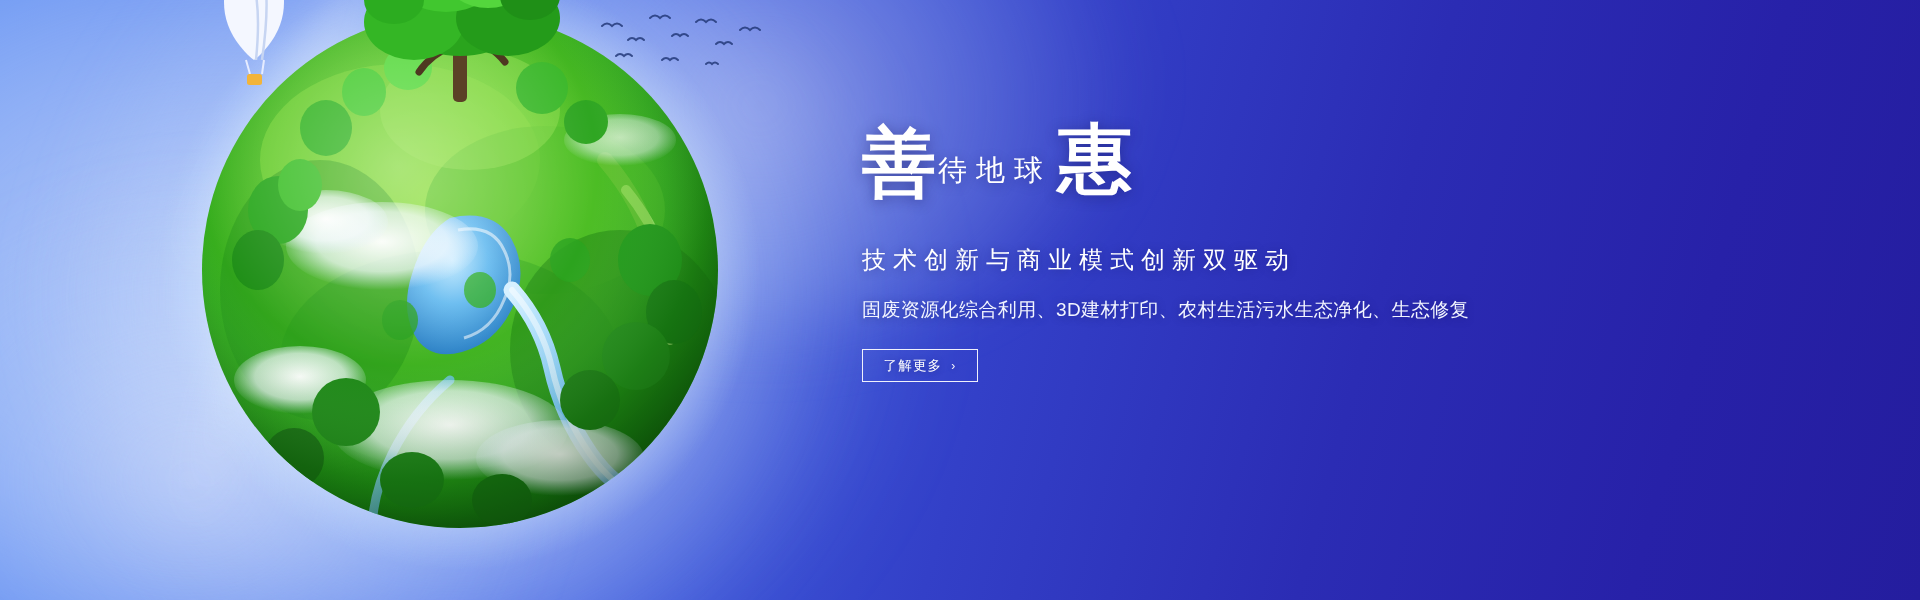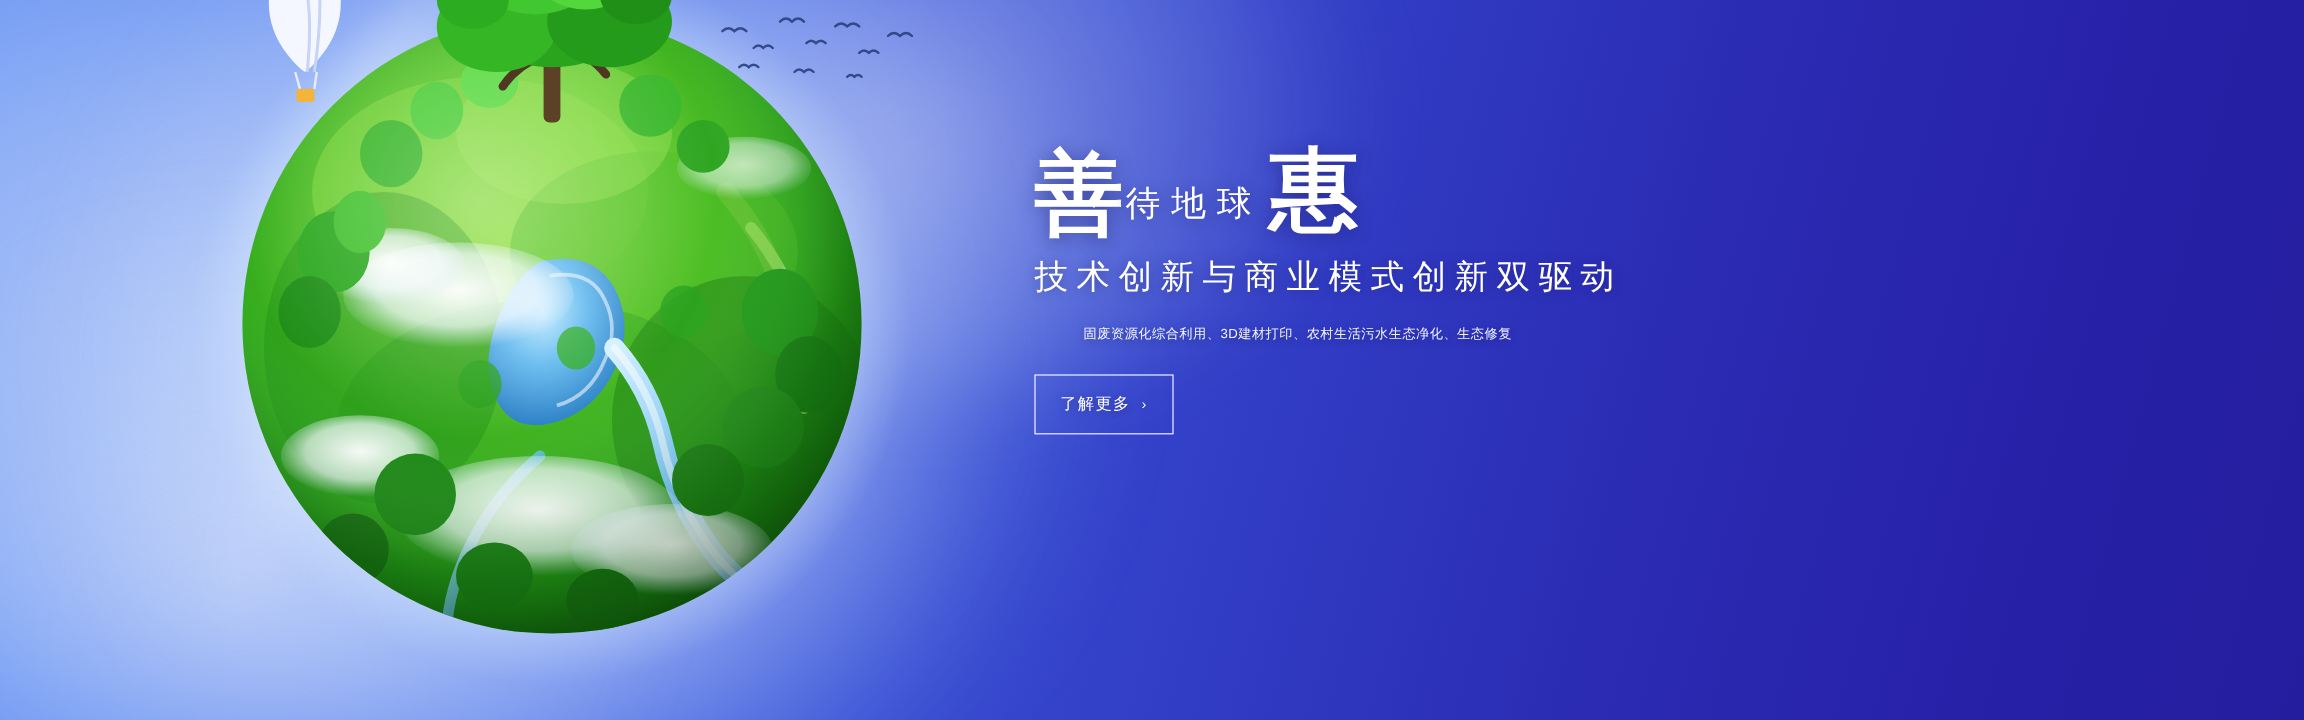--- a/index.html
+++ b/index.html
@@ -34,27 +34,27 @@
   .headline{position:relative;height:92px;white-space:nowrap;}
   .hl-big{font-family:"Liberation Serif","DejaVu Serif",serif;font-size:74px;line-height:1;
     font-weight:700;letter-spacing:2px;text-shadow:0 2px 14px rgba(20,20,90,.45);}
   .hl-small{font-family:"Liberation Serif","DejaVu Serif",serif;font-size:29px;line-height:1;
     font-weight:400;letter-spacing:9px;text-shadow:0 2px 12px rgba(20,20,90,.4);}
   .hl-a{position:absolute;left:0;top:6px;}
   .hl-b{position:absolute;left:76px;top:36px;}
   .hl-c{position:absolute;left:196px;top:2px;}
   .hl-d{position:absolute;left:288px;top:36px;}
 
-  .subtitle{margin-top:0;font-size:28px;letter-spacing:7px;font-weight:400;
+  .subtitle{margin-top:32px;font-size:24px;letter-spacing:7px;font-weight:400;
     text-shadow:0 1px 10px rgba(20,20,90,.4);white-space:nowrap;}
-  .desc{margin-top:21px;font-size:11px;letter-spacing:.4px;color:#f2f5ff;
-    text-shadow:0 1px 8px rgba(20,20,90,.4);white-space:nowrap;margin-left:41px;}
+  .desc{margin-top:21px;font-size:19px;letter-spacing:.4px;color:#f2f5ff;
+    text-shadow:0 1px 8px rgba(20,20,90,.4);white-space:nowrap;}
 
   .cta{margin-top:26px;display:inline-flex;align-items:center;justify-content:center;gap:9px;
-    width:116px;height:50px;border:1px solid rgba(255,255,255,.92);background:transparent;
+    width:116px;height:33px;border:1px solid rgba(255,255,255,.92);background:transparent;
     color:#fff;font-size:13.5px;letter-spacing:1.2px;cursor:pointer;box-sizing:border-box;
     text-shadow:0 1px 6px rgba(20,20,90,.35);}
   .cta .chev{font-size:12px;opacity:.95;}
 </style>
 </head>
 <body>
 
 <div class="banner">
 
   <div class="veil v1"></div>

